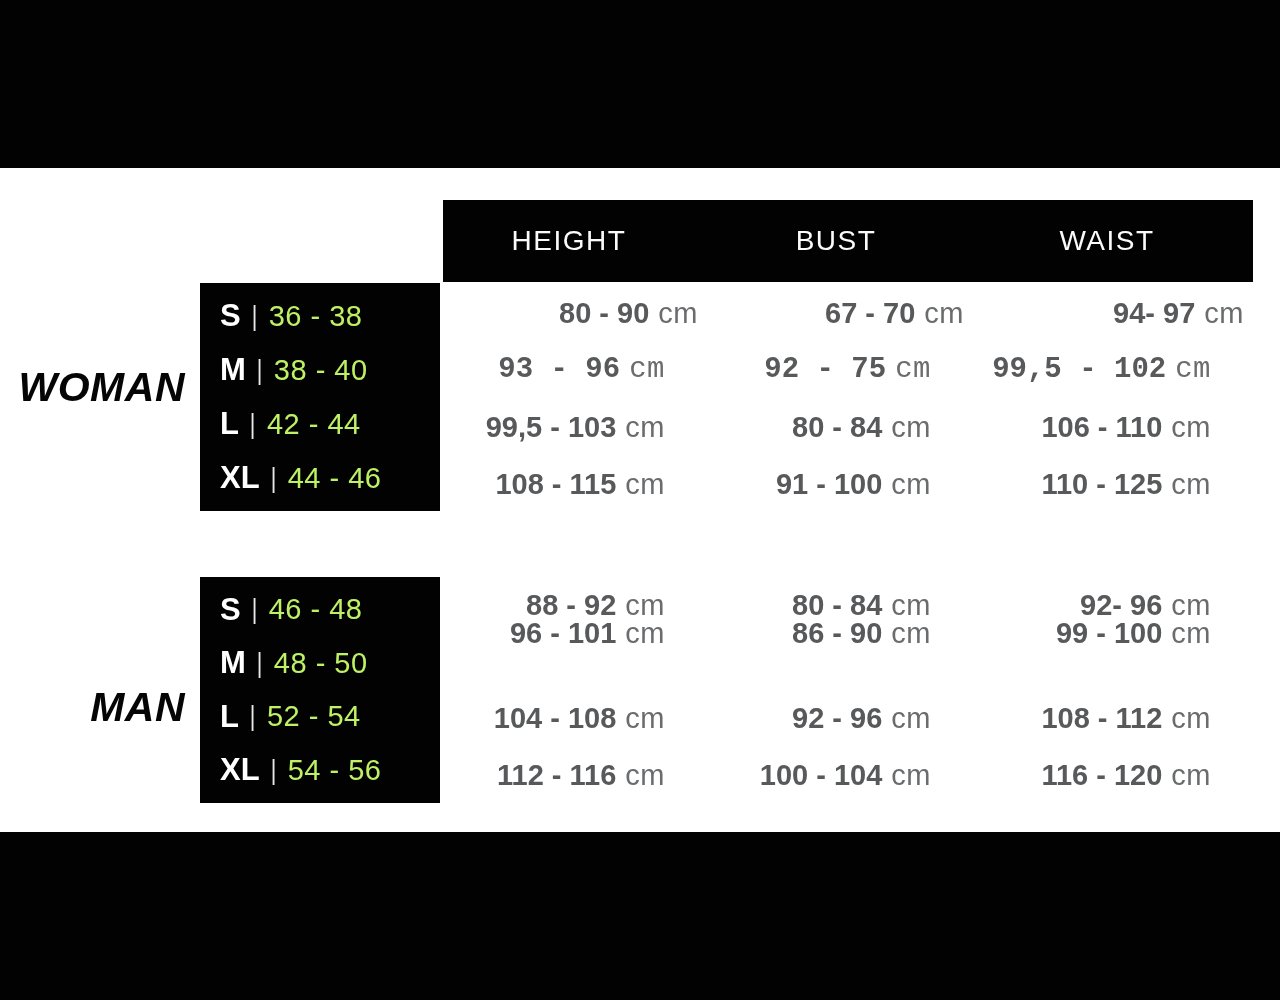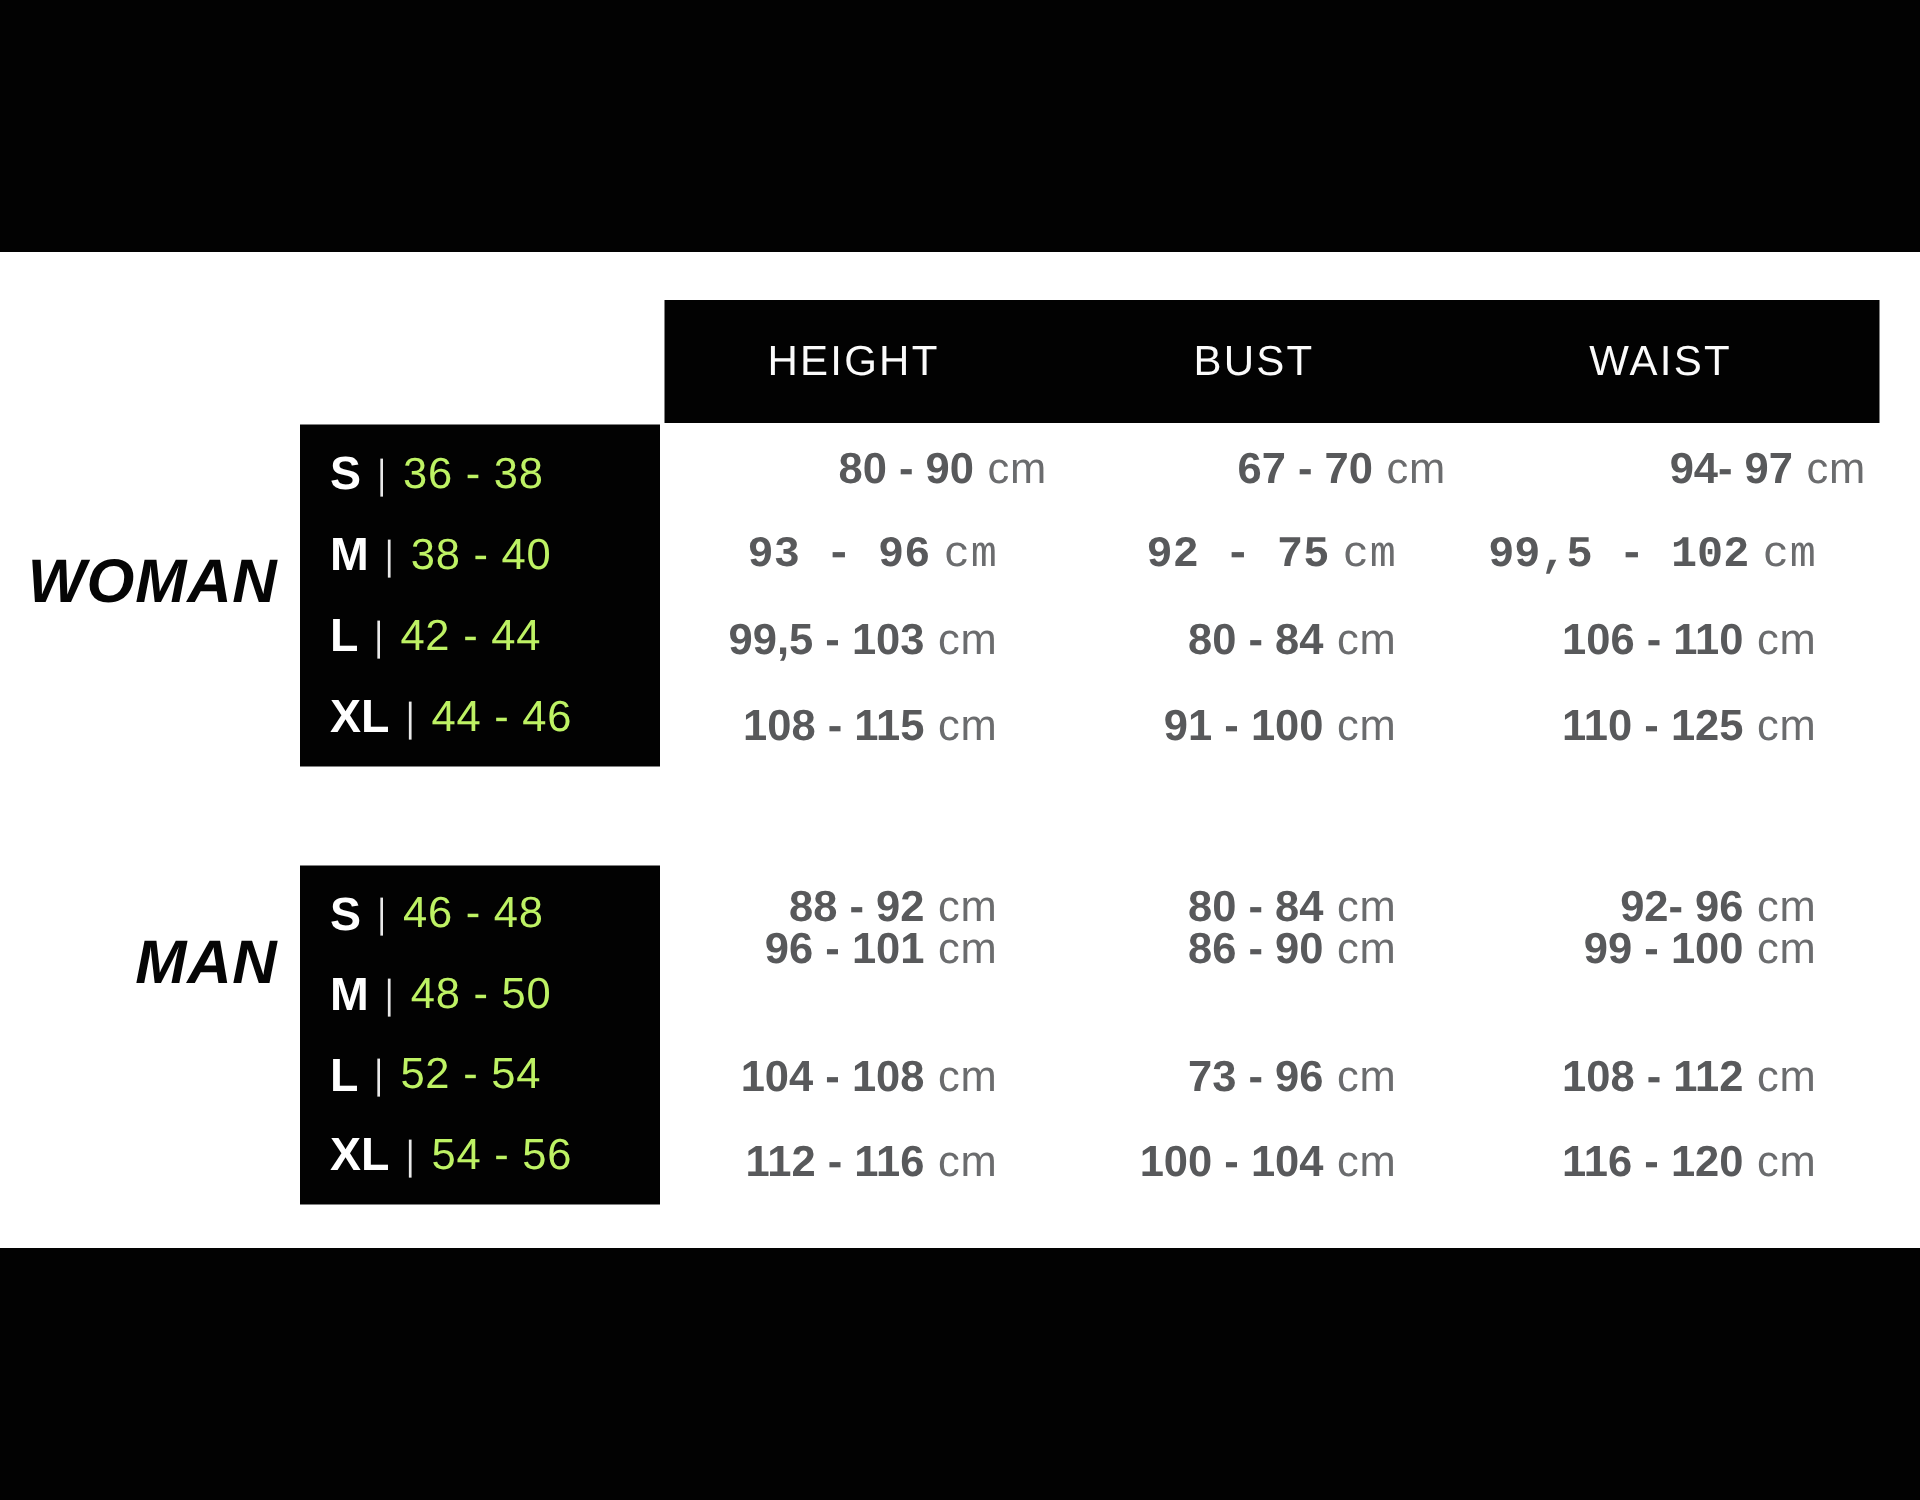--- a/index.html
+++ b/index.html
@@ -93,21 +93,21 @@
     color: #050505;
     font-size: 41px;
     font-weight: 700;
     font-style: italic;
     letter-spacing: .5px;
     white-space: nowrap;
     text-align: right;
     right: 1095px;
   }
   .group-label.woman { top: 364px; }
-  .group-label.man   { top: 618px; }
+  .group-label.man   { top: 684px; }
 
   
   .data-row {
     position: absolute;
     left: 0;
     width: 1280px;
     height: 42px;
     line-height: 42px;
   }
   .cell {
@@ -222,21 +222,21 @@
     <span class="cell bust"><span>80 - 84</span><span class="unit">cm</span></span>
     <span class="cell waist"><span>92- 96</span><span class="unit">cm</span></span>
   </div>
   <div class="data-row m1">
     <span class="cell height"><span>96 - 101</span><span class="unit">cm</span></span>
     <span class="cell bust"><span>86 - 90</span><span class="unit">cm</span></span>
     <span class="cell waist"><span>99 - 100</span><span class="unit">cm</span></span>
   </div>
   <div class="data-row m2">
     <span class="cell height"><span>104 - 108</span><span class="unit">cm</span></span>
-    <span class="cell bust"><span>73 - 96</span><span class="unit">cm</span></span>
+    <span class="cell bust"><span>92 - 96</span><span class="unit">cm</span></span>
     <span class="cell waist"><span>108 - 112</span><span class="unit">cm</span></span>
   </div>
   <div class="data-row m3">
     <span class="cell height"><span>112 - 116</span><span class="unit">cm</span></span>
     <span class="cell bust"><span>100 - 104</span><span class="unit">cm</span></span>
     <span class="cell waist"><span>116 - 120</span><span class="unit">cm</span></span>
   </div>
 
 </div>
 

